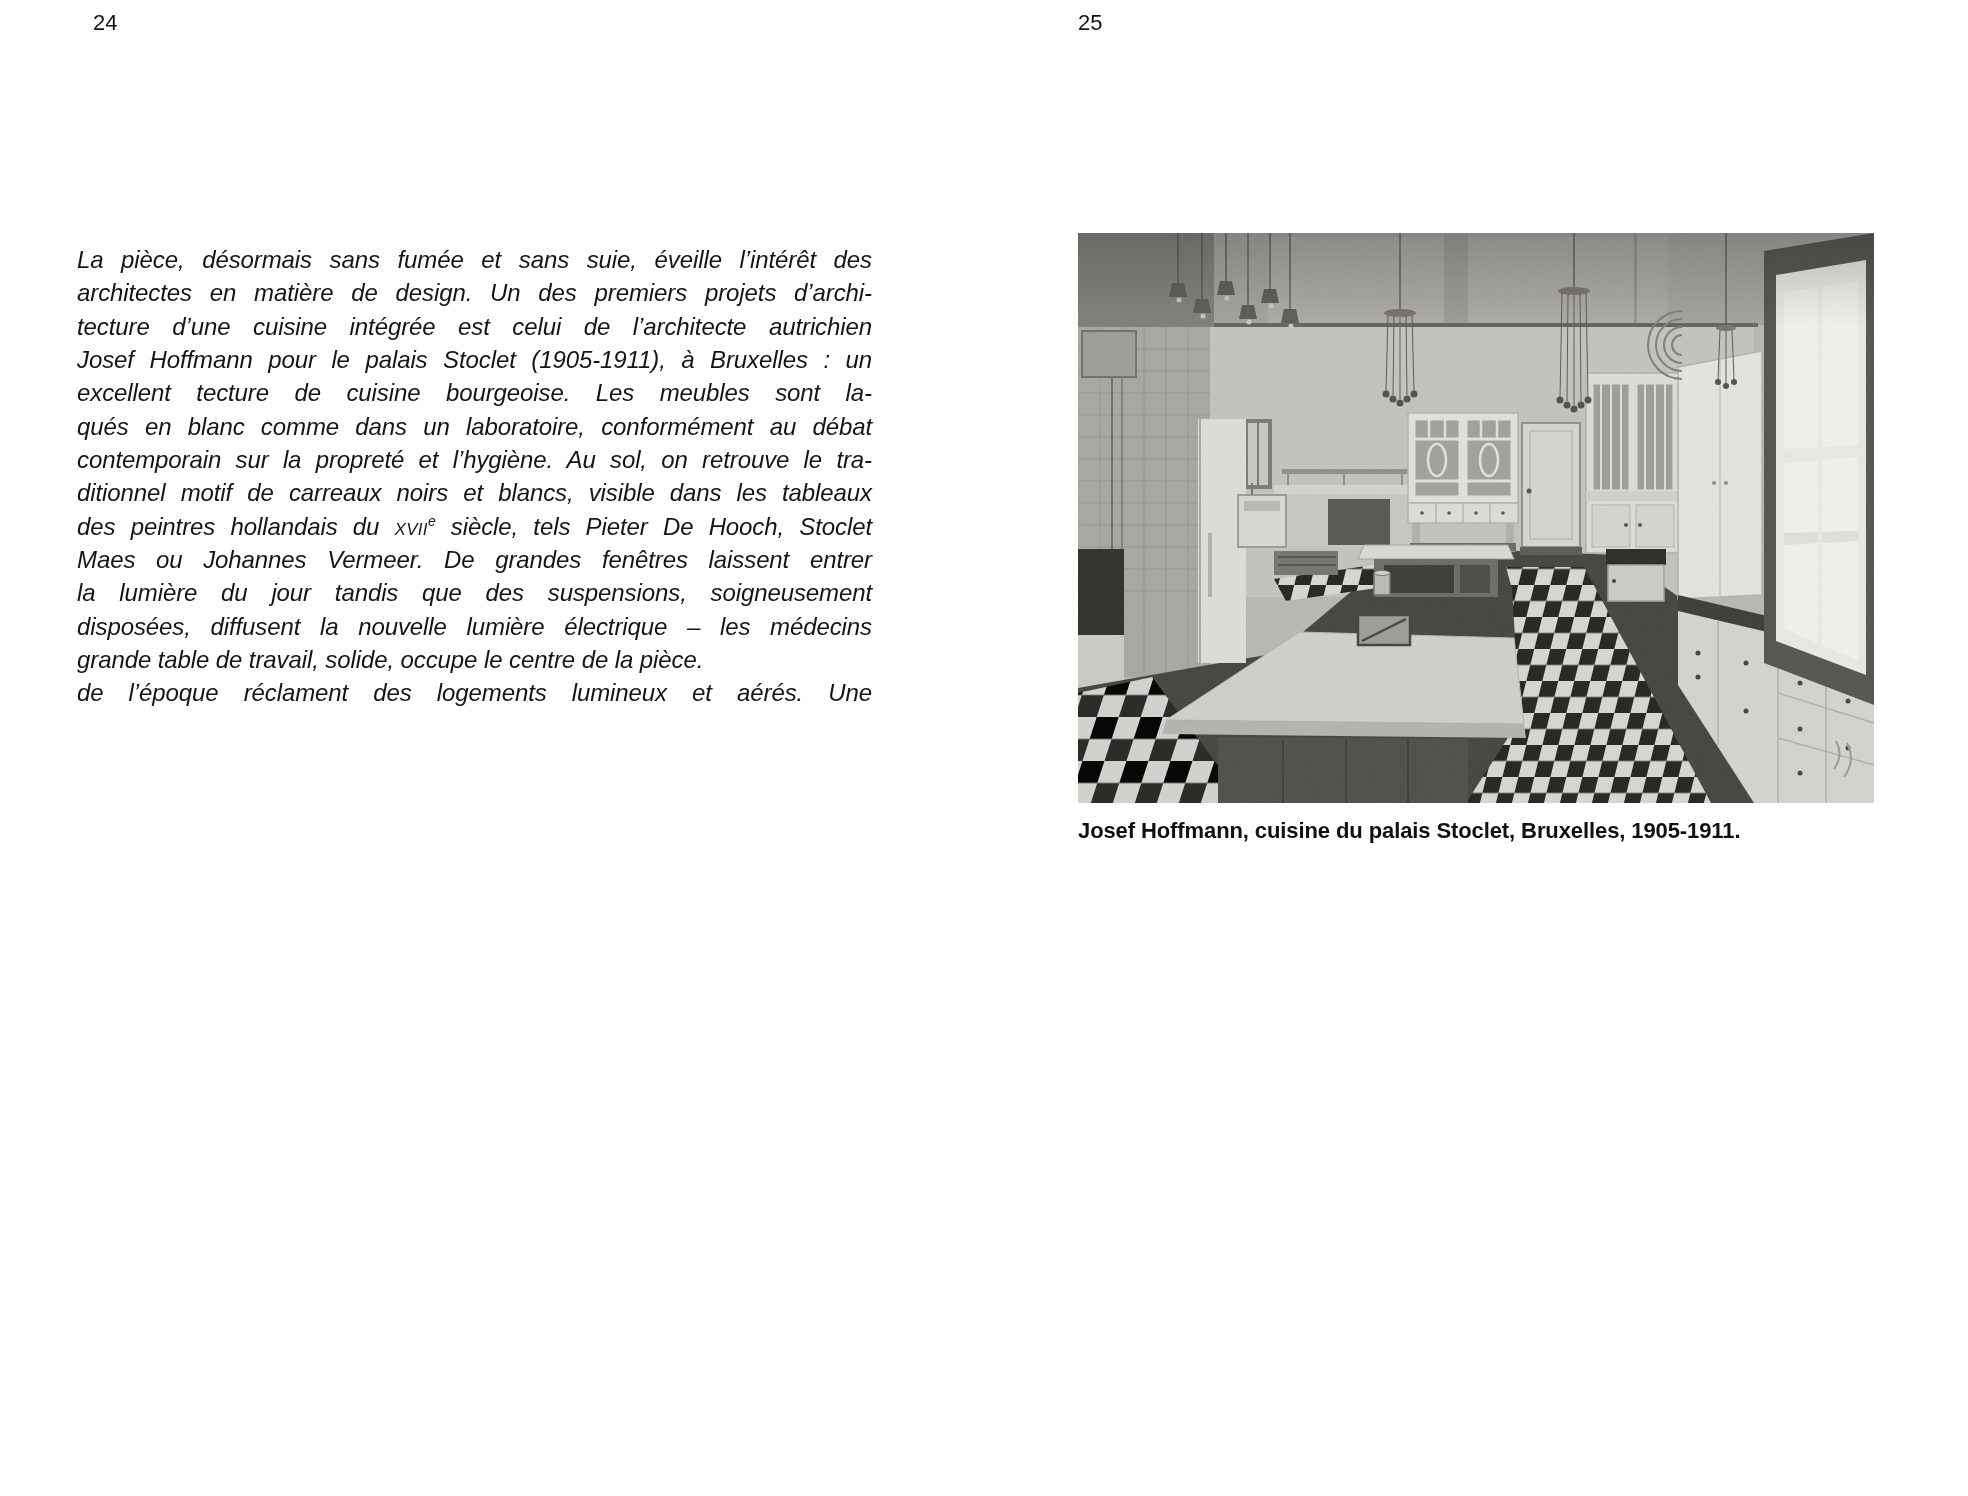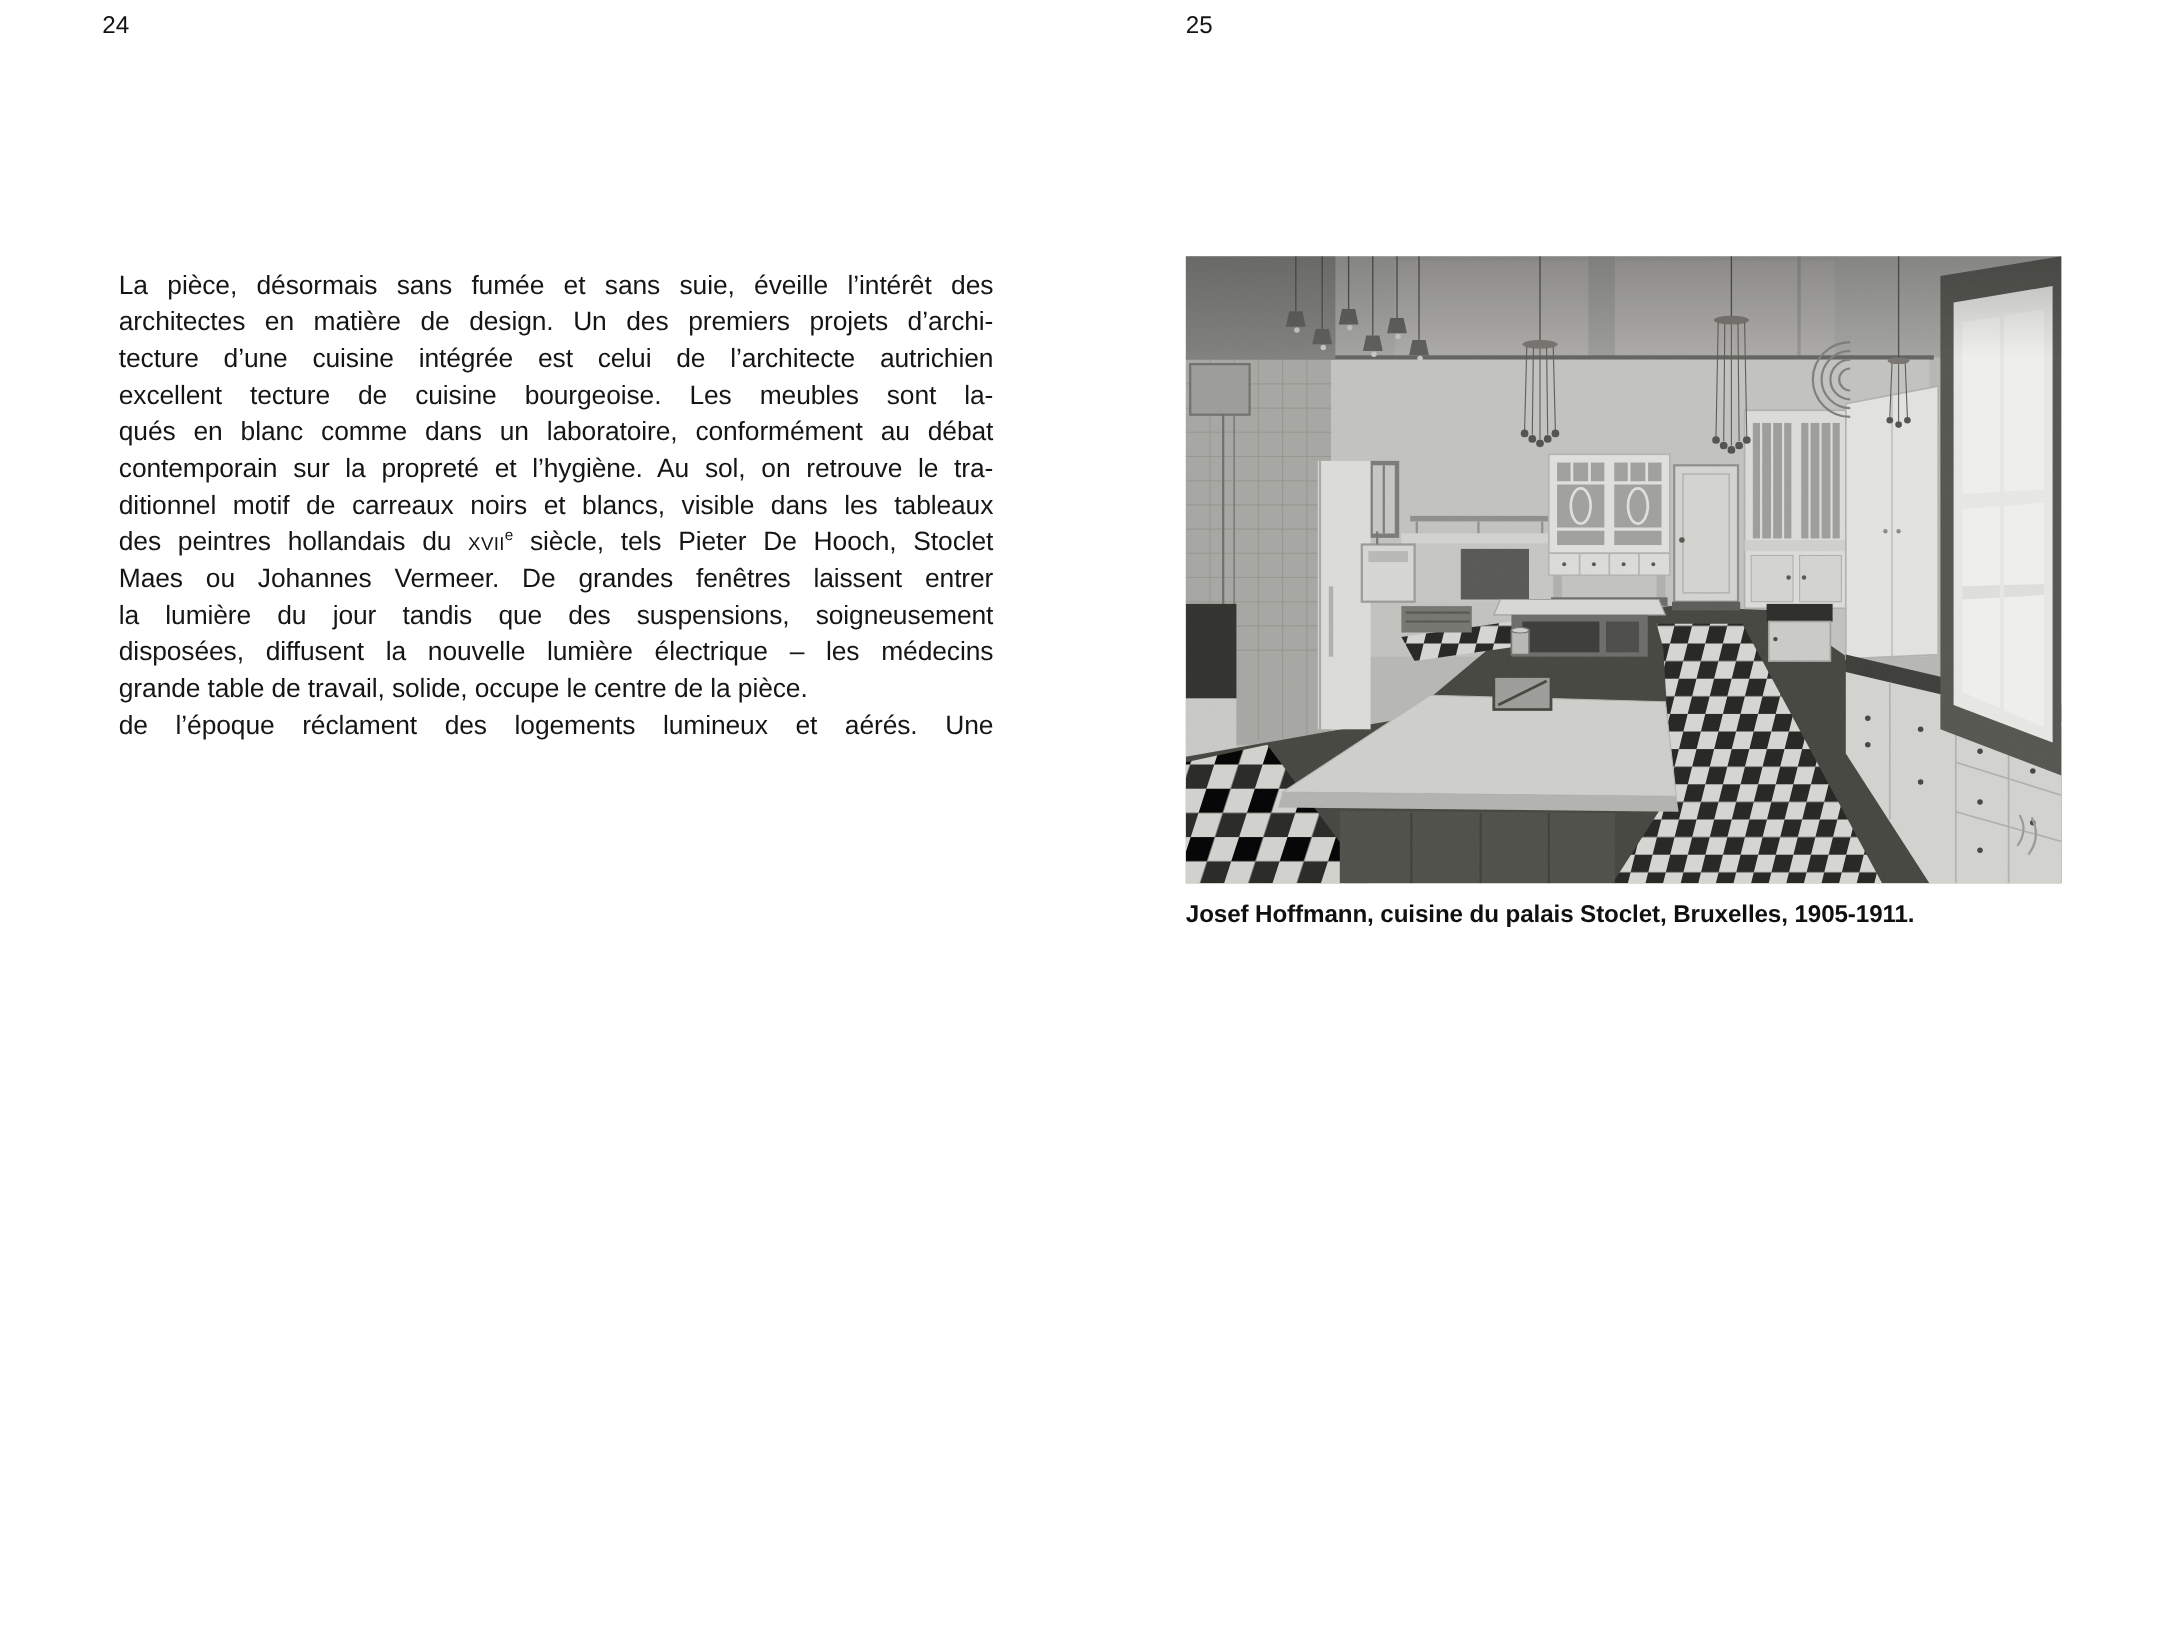--- a/index.html
+++ b/index.html
@@ -7,22 +7,22 @@
     position:relative;width:1968px;height:1496px;background:#ffffff;
     font-family:"Liberation Sans", sans-serif;color:#111;overflow:hidden;
   }
   .page{position:absolute;top:0;width:984px;height:1344px;}
   #page-left{left:0;}
   #page-right{left:984px;}
   .folio{position:absolute;top:10px;font-size:22px;line-height:26px;color:#141414;letter-spacing:0;}
   #page-left .folio{left:93px;}
   #page-right .folio{left:94px;}
   .bodytext{
-    position:absolute;left:108px;top:243px;width:795px;
-    font-size:24px;line-height:33.35px;color:#151515;letter-spacing:-0.1px;
+    position:absolute;left:77px;top:243px;width:795px;
+    font-size:24px;line-height:33.35px;color:#151515;letter-spacing:-0.1px;font-style:italic;
   }
   .pline{text-align:justify;text-align-last:justify;white-space:normal;}
   .pline.last{text-align:justify;text-align-last:left;}
   .roman-sc{font-variant:small-caps;letter-spacing:0.3px;}
   .sup{vertical-align:super;font-size:0.58em;line-height:0;}
   .photo{
     position:absolute;left:94px;top:233px;width:796px;height:570px;
     background:#b7b7b3;
   }
   .photo svg{display:block;width:796px;height:570px;}
@@ -35,20 +35,21 @@
 <body>
 
 <div id="spread">
 
   <div class="page" id="page-left">
     <div class="folio">24</div>
     <div class="bodytext">
       <div class="pline">La pièce, désormais sans fumée et sans suie, éveille l’intérêt des</div>
       <div class="pline">architectes en matière de design. Un des premiers projets d’archi-</div>
       <div class="pline">tecture d’une cuisine intégrée est celui de l’architecte autrichien</div>
+      <div class="pline">Josef Hoffmann pour le palais Stoclet (1905-1911), à Bruxelles : un</div>
       <div class="pline">excellent tecture de cuisine bourgeoise. Les meubles sont la-</div>
       <div class="pline">qués en blanc comme dans un laboratoire, conformément au débat</div>
       <div class="pline">contemporain sur la propreté et l’hygiène. Au sol, on retrouve le tra-</div>
       <div class="pline">ditionnel motif de carreaux noirs et blancs, visible dans les tableaux</div>
       <div class="pline"><span>des peintres hollandais du </span><span class="roman-sc">xvii</span><span class="sup">e</span><span> siècle, tels Pieter De Hooch, Stoclet</span></div>
       <div class="pline">Maes ou Johannes Vermeer. De grandes fenêtres laissent entrer</div>
       <div class="pline">la lumière du jour tandis que des suspensions, soigneusement</div>
       <div class="pline">disposées, diffusent la nouvelle lumière électrique – les médecins</div>
       <div class="pline last">grande table de travail, solide, occupe le centre de la pièce.</div>
       <div class="pline">de l’époque réclament des logements lumineux et aérés. Une</div>

